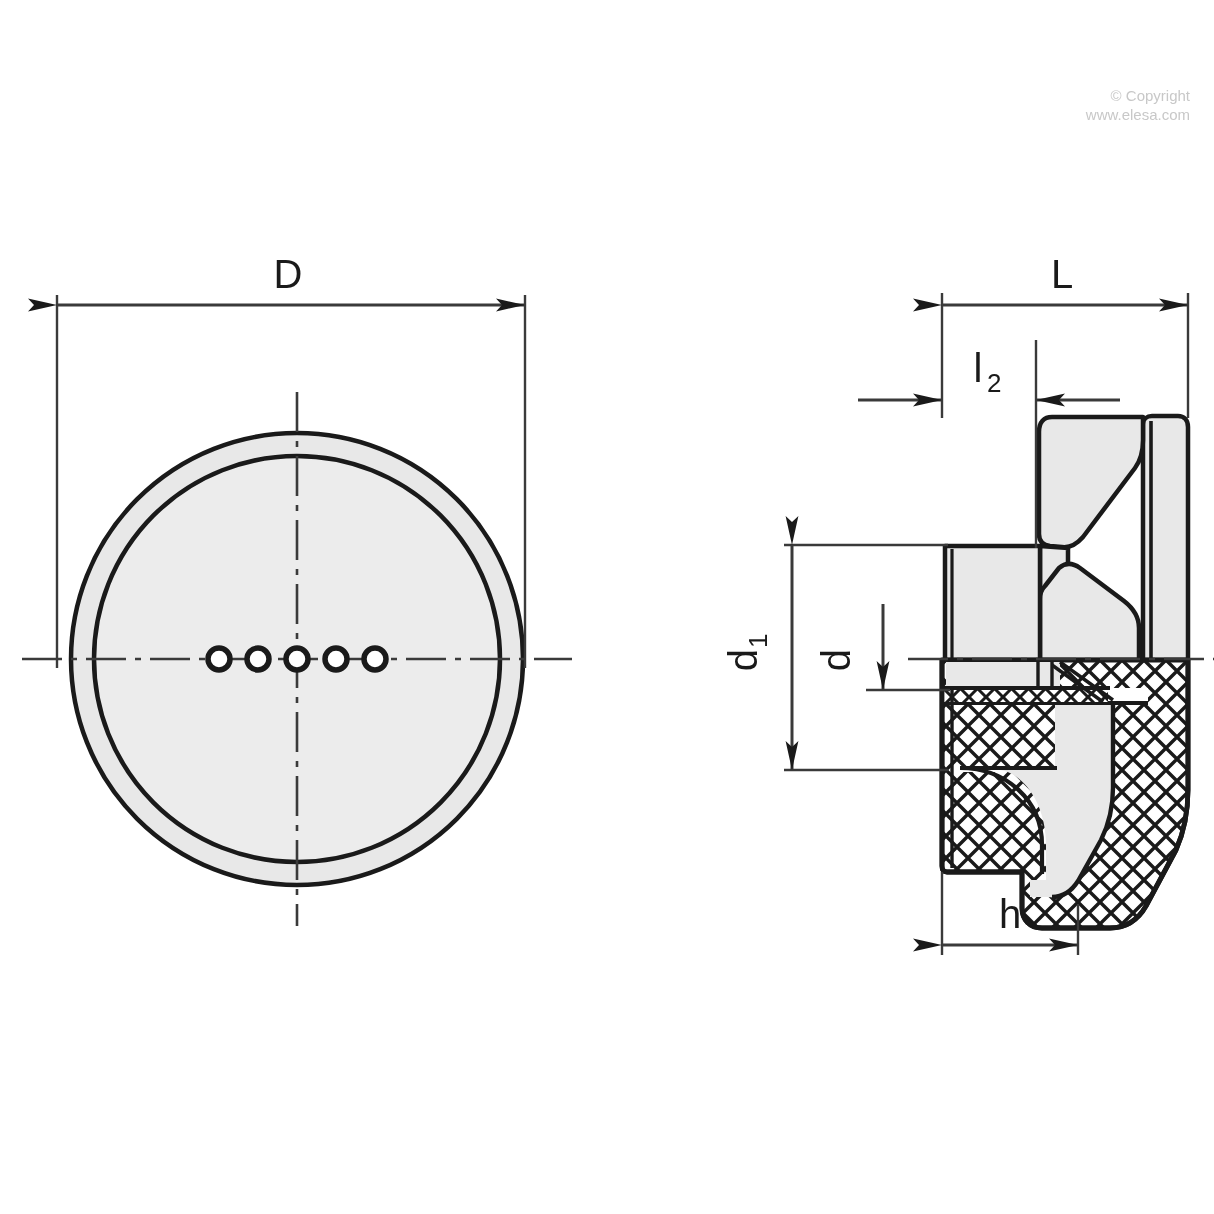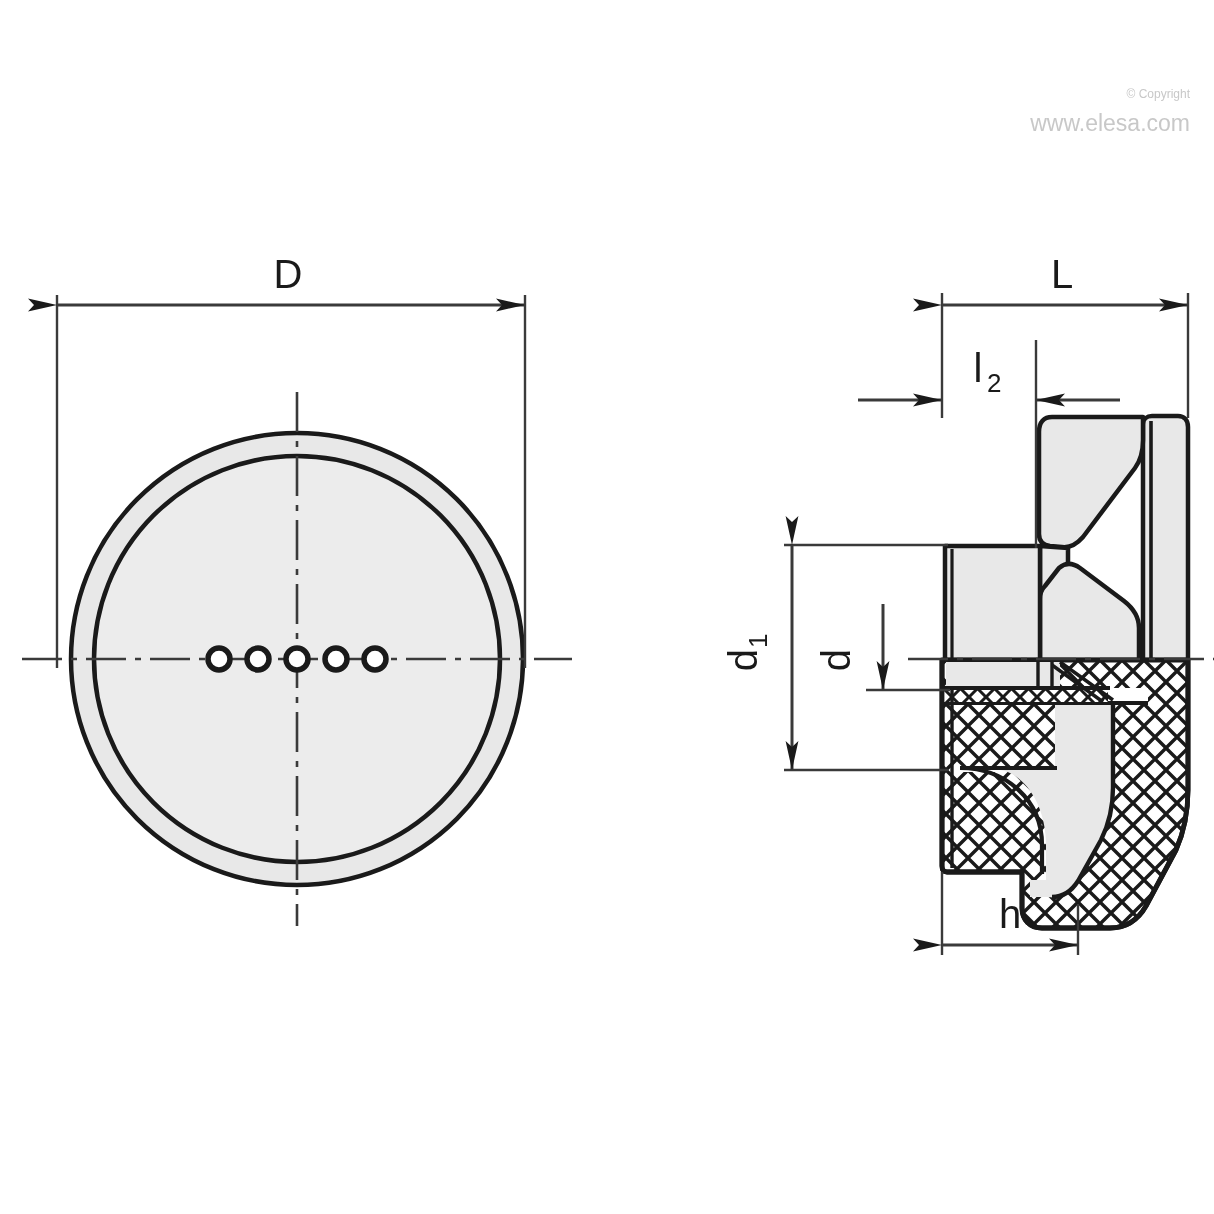--- a/index.html
+++ b/index.html
@@ -41,21 +41,21 @@
   .brand-wrap {
     position: absolute;
     right: 22px;
     top: 88px;
     width: 176px;
     text-align: right;
     user-select: none;
   }
   .brand-copy {
     font-family: "Liberation Sans", sans-serif;
-    font-size: 12px;
+    font-size: 15px;
     color: #c8c8c8;
     letter-spacing: 0px;
     line-height: 1;
     margin: 0 2px 4px 0;
     white-space: nowrap;
   }
   .brand-name {
     font-family: "Liberation Sans", sans-serif;
     font-size: 60px;
     font-weight: 700;
@@ -70,24 +70,24 @@
     font-size: 15px;
     font-weight: 700;
     vertical-align: super;
     position: relative;
     top: -22px;
     left: 1px;
     letter-spacing: 0;
   }
   .brand-url {
     font-family: "Liberation Sans", sans-serif;
-    font-size: 23px;
+    font-size: 15px;
     color: #c8c8c8;
     line-height: 1;
-    margin: 12px 2px 0 0;
+    margin: 4px 2px 0 0;
     white-space: nowrap;
   }
 </style>
 </head>
 <body>
 
 <div id="drawing-root">
 
   <svg class="sheet" viewBox="0 0 1214 1214" xmlns="http://www.w3.org/2000/svg">
 

